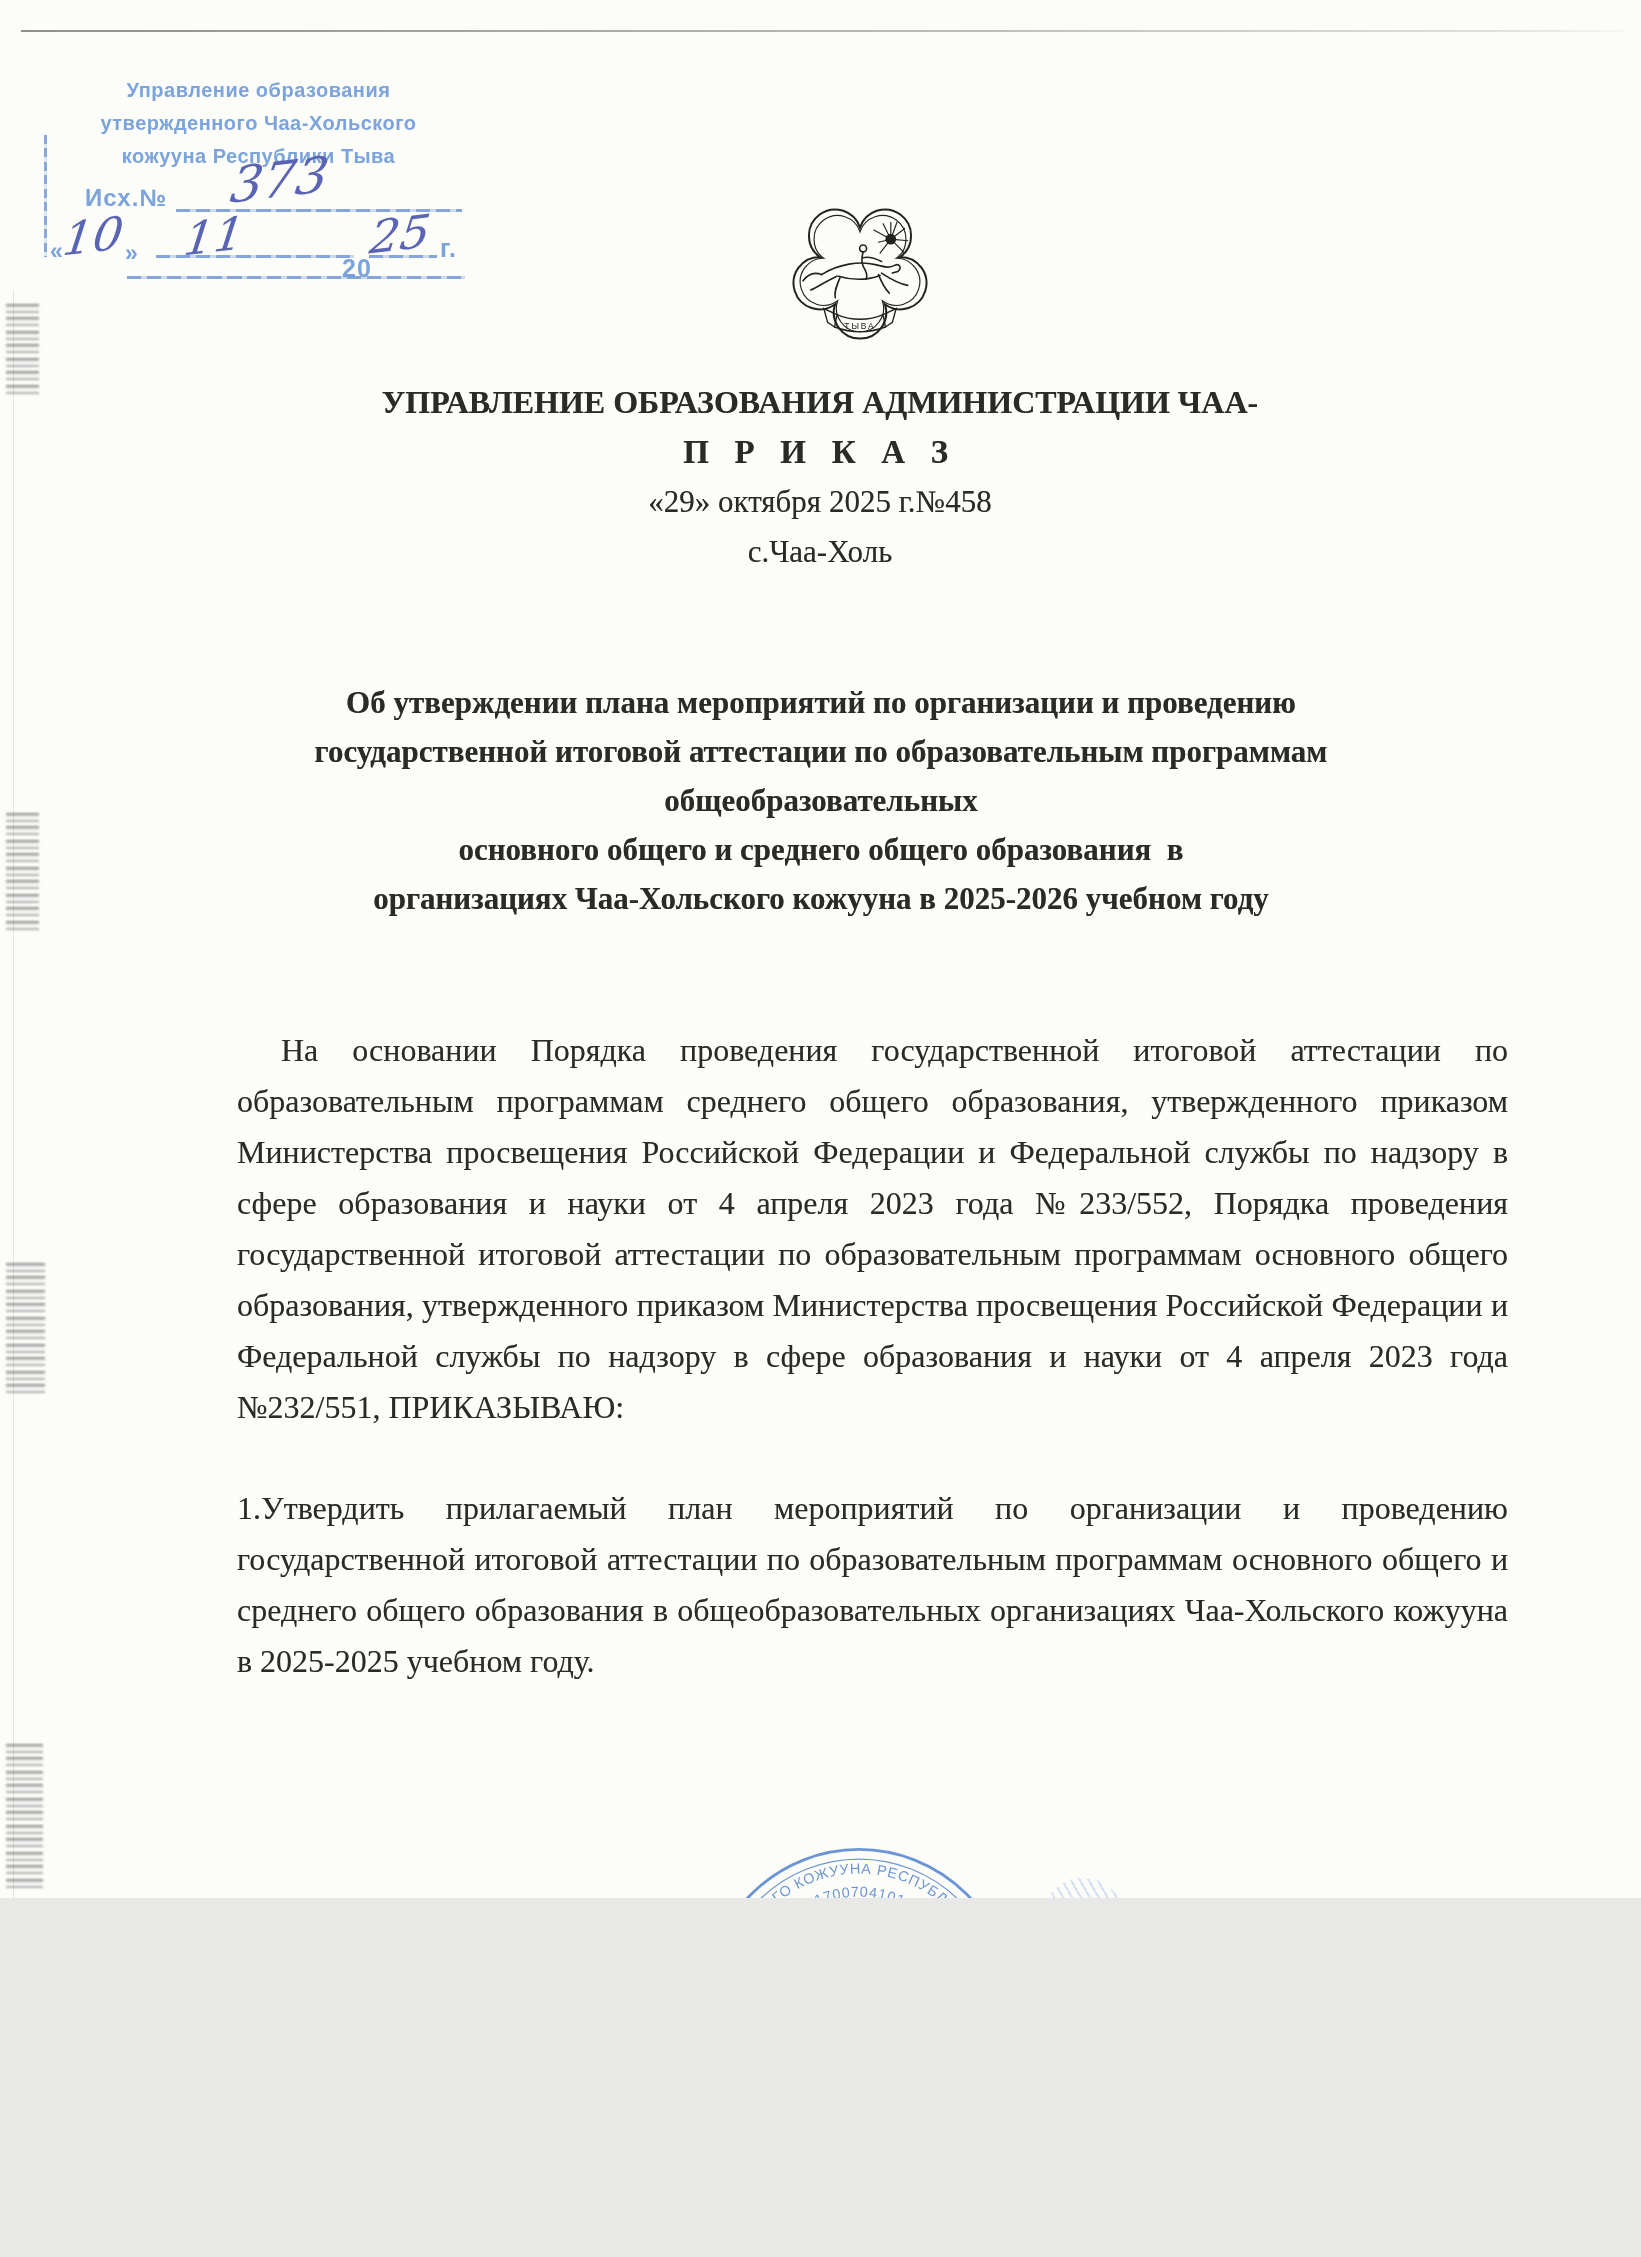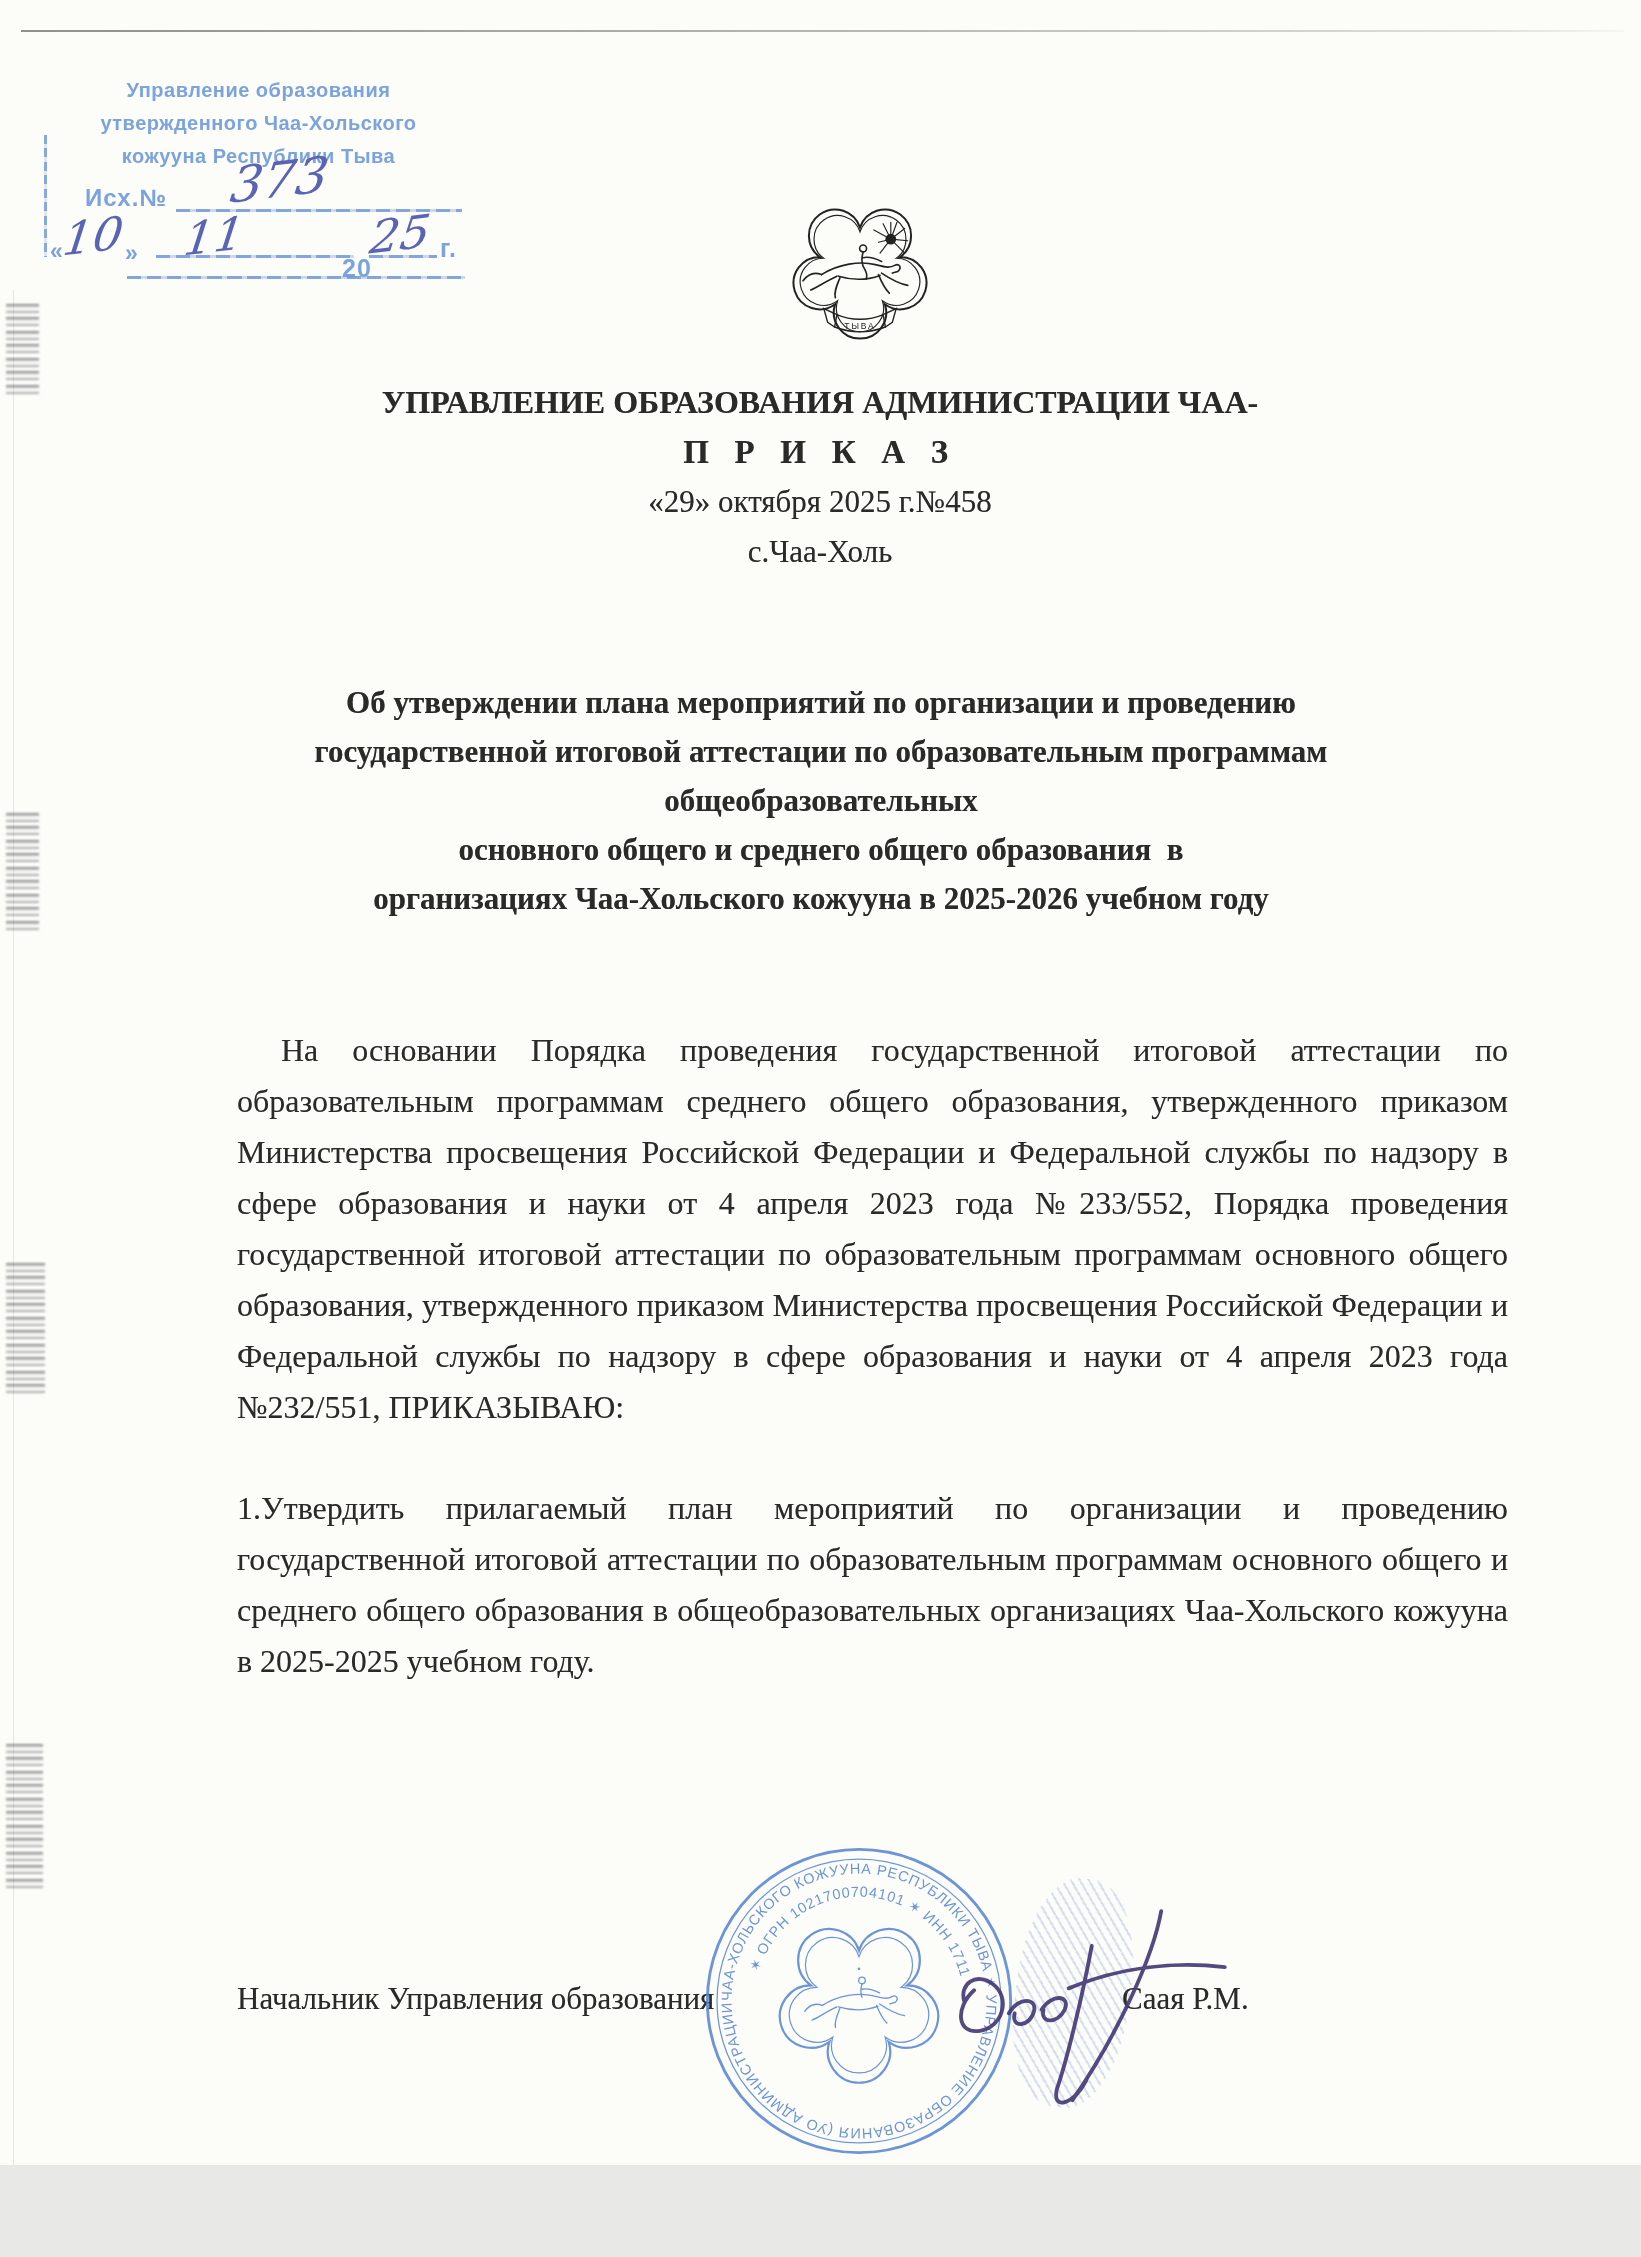--- a/index.html
+++ b/index.html
@@ -1,17 +1,17 @@
 <!DOCTYPE html>
 <html lang="ru"><head>
 <meta charset="utf-8">
 <style>
   html,body{margin:0;padding:0;background:#e8e8e6;}
   .page{
-    position:relative;width:1641px;height:2165px;margin:0 auto;
+    position:relative;width:1641px;height:1898px;margin:0 auto;
     background:#fcfcf9;overflow:hidden;
     font-family:"Liberation Serif",serif;color:#2a2a28;
   }
   
   .top-hairline{
     position:absolute;top:30px;left:21px;width:1603px;height:1.9px;
     background:linear-gradient(90deg,rgba(85,85,80,.65),rgba(120,120,112,.5) 55%,rgba(150,150,142,.28) 92%,rgba(150,150,142,.05));
     filter:blur(0.3px);
   }
   .edge-vline{

